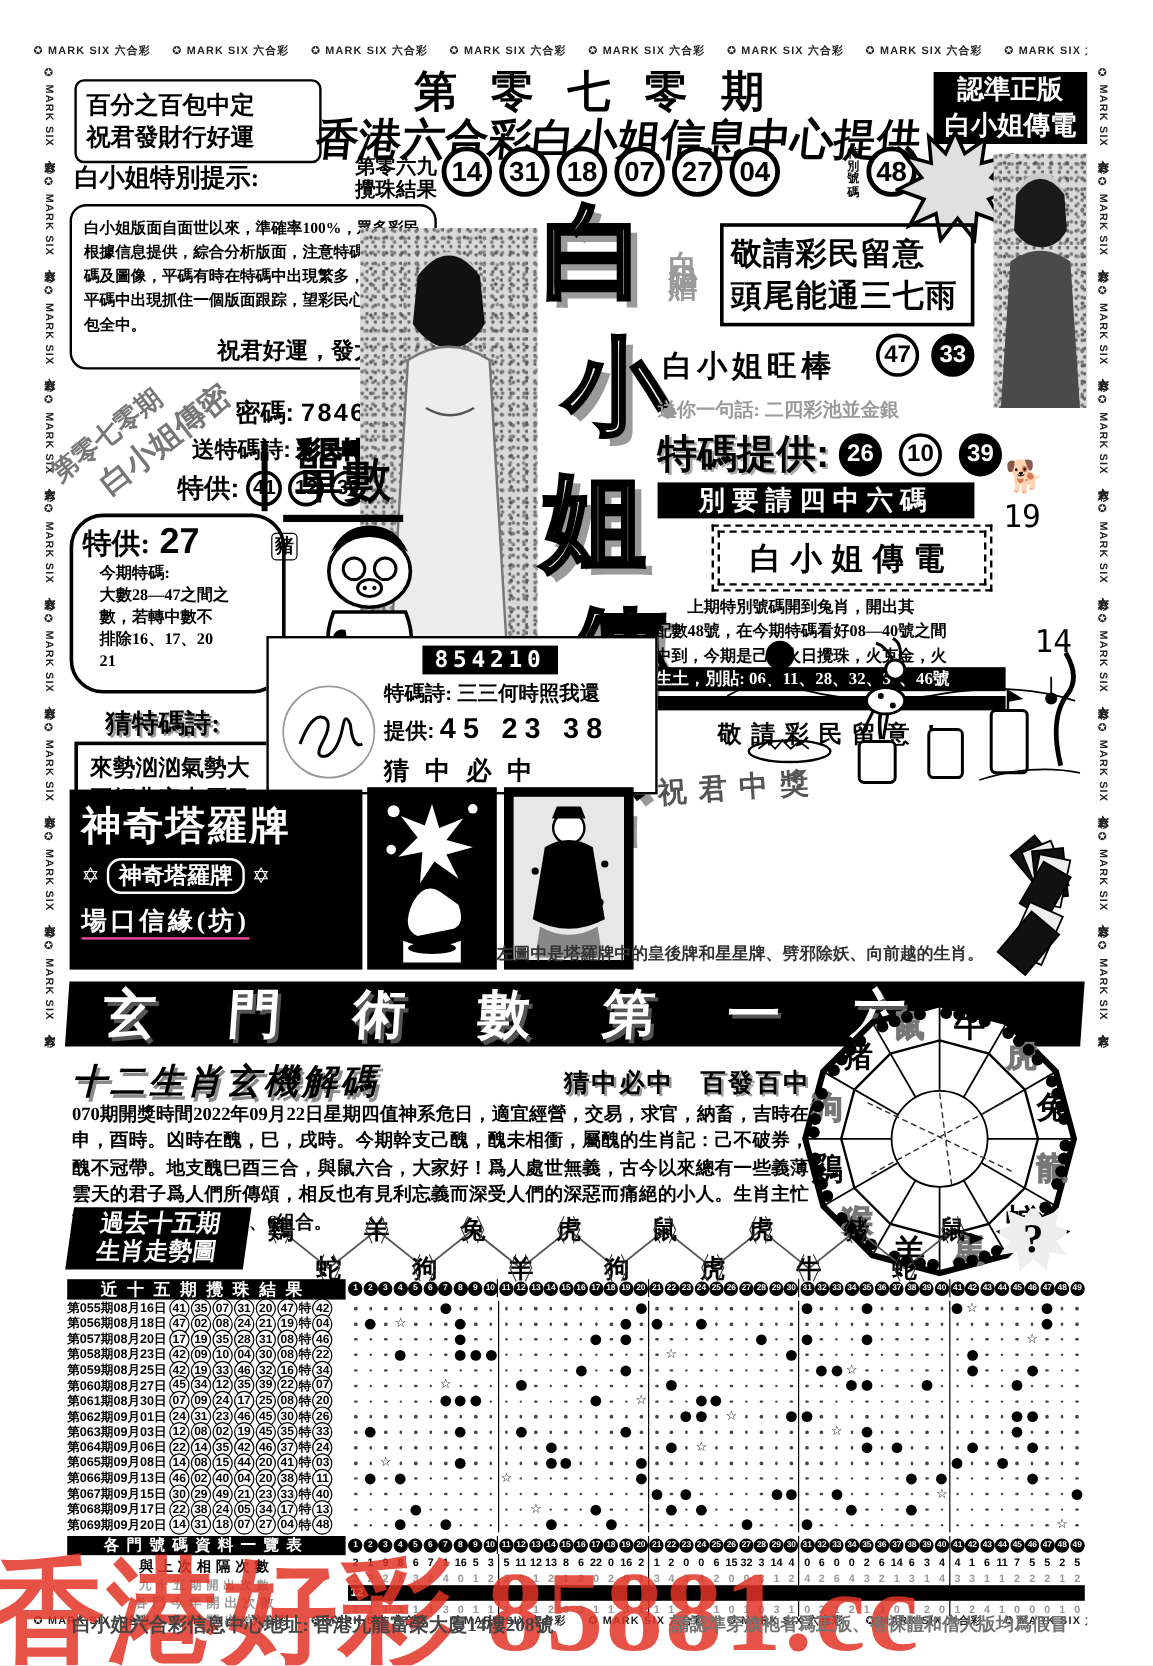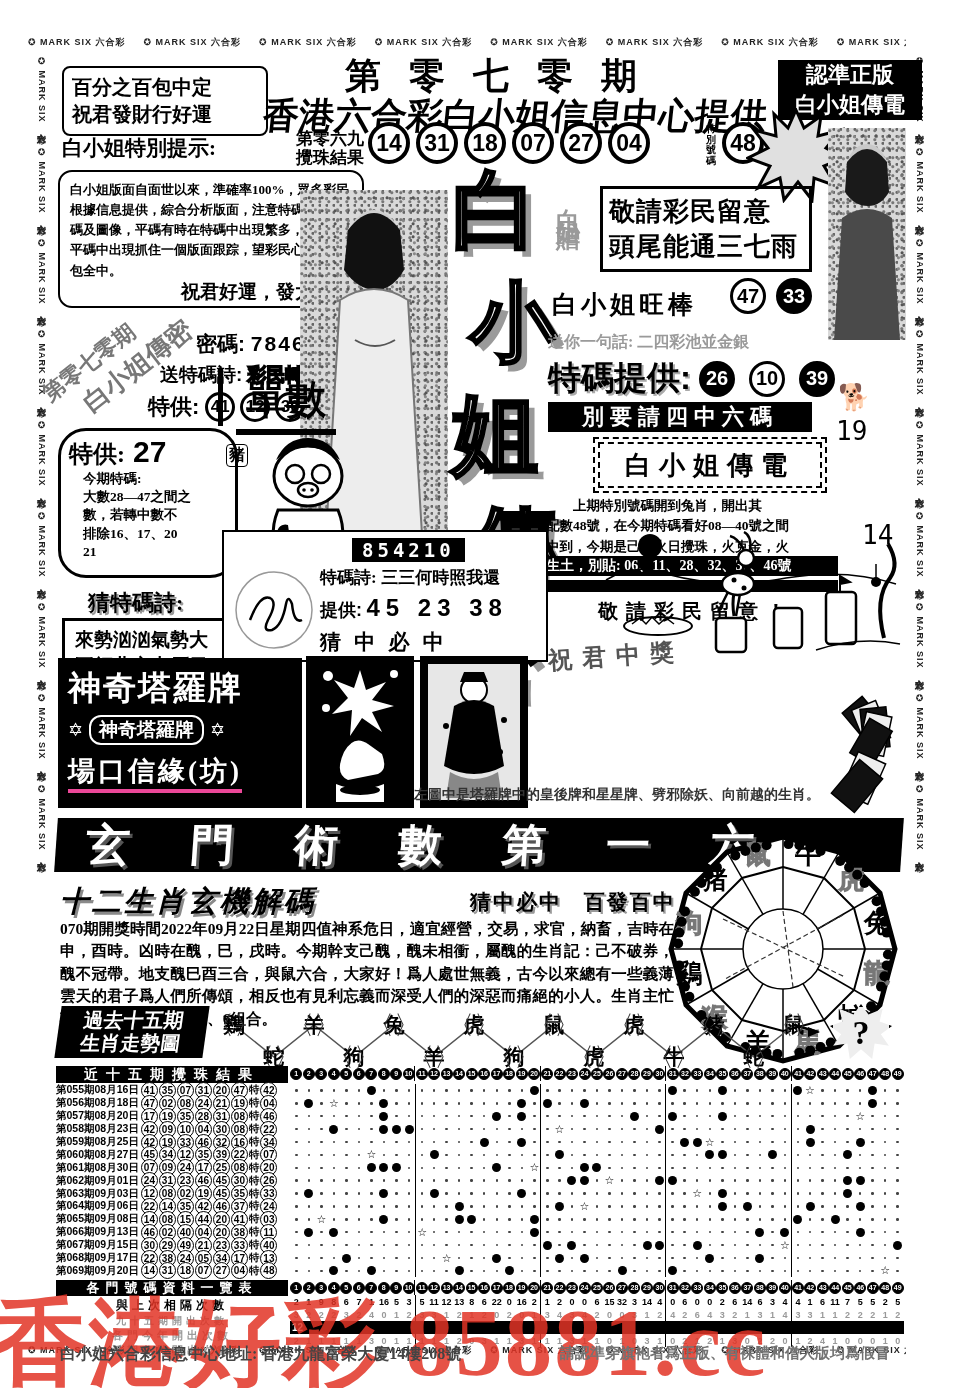--- a/index.html
+++ b/index.html
@@ -95,21 +95,21 @@
       <span>✪ MARK SIX 六合彩</span>
       <span>✪ MARK SIX 六合彩</span>
     </div>
 
   <div class="abs rbox" style="left:62px;top:66px;width:186px;height:62px;border-radius:8px;display:flex;flex-direction:column;justify-content:center;padding:2px 8px;">
     <div class="brush" style="font-size:20px;">百分之百包中定</div>
     <div class="brush" style="font-size:20px;">祝君發財行好運</div>
   </div>
   <div class="abs brush" style="left:270px;top:52px;width:470px;text-align:center;font-size:36px;letter-spacing:28px;">第零七零期</div>
   <div class="abs brush" style="left:240px;top:92px;width:550px;text-align:center;font-size:36px;font-weight:bold;transform:skewX(-6deg);">香港六合彩白小姐信息中心提供</div>
-  <div class="abs blackbox" style="left:778px;top:60px;width:144px;height:60px;display:flex;flex-direction:column;align-items:center;justify-content:center;">
+  <div class="abs blackbox" style="left:778px;top:60px;width:128px;height:60px;display:flex;flex-direction:column;align-items:center;justify-content:center;">
     <div style="font-size:22px;font-weight:bold;">認準正版</div>
     <div style="font-size:22px;font-weight:bold;">白小姐傳電</div>
   </div>
 
   <div class="abs brush" style="left:62px;top:134px;font-size:21px;font-weight:bold;">白小姐特別提示:</div>
   <div class="abs brush" style="left:296px;top:130px;font-size:17px;font-weight:bold;width:70px;line-height:1.1;">第零六九攪珠結果</div>
   <div class="abs" id="result-balls" style="left:368px;top:122px;display:flex;gap:6px;">
       <span class="ball big">14</span>
       <span class="ball big">31</span>
       <span class="ball big">18</span>
@@ -298,21 +298,21 @@
     <div class="abs brush" style="left:96px;top:96px;font-size:21px;font-weight:900;letter-spacing:4px;">猜 中 必 中</div>
   </div>
 
   <div class="abs blackbox" style="left:58px;top:658px;width:244px;height:150px;padding:8px 10px;box-sizing:border-box;">
     <div class="brush" style="font-size:33px;font-weight:900;letter-spacing:2px;">神奇塔羅牌</div>
     <div style="display:flex;align-items:center;gap:6px;margin-top:4px;">
       <span style="font-size:18px;">✡</span>
       <span class="brush" style="font-size:19px;font-weight:bold;border:2px solid #fff;border-radius:12px;padding:0 8px;">神奇塔羅牌</span>
       <span style="font-size:18px;">✡</span>
     </div>
-    <div class="brush" style="font-size:27px;font-weight:bold;margin-top:8px;letter-spacing:3px;border-bottom:4px solid #ec4899;display:inline-block;">場口信緣(坊)</div>
+    <div class="brush" style="font-size:21px;font-weight:bold;margin-top:8px;letter-spacing:3px;border-bottom:2px solid #ec4899;display:inline-block;">場口信緣(坊)</div>
   </div>
   <div class="abs blackbox" style="left:306px;top:656px;width:108px;height:152px;">
     <svg width="108" height="152" viewBox="0 0 108 152">
         <rect x="3" y="3" width="102" height="146" fill="#000"></rect>
         <polygon points="54,14 60,34 80,26 66,44 88,50 66,56 76,76 56,62 44,80 46,54 26,58 42,42 28,24 48,32" fill="#fff"></polygon>
         <circle cx="22" cy="20" r="5" fill="#fff"></circle>
         <circle cx="88" cy="18" r="4" fill="#fff"></circle>
         <circle cx="20" cy="52" r="4" fill="#fff"></circle>
         <path d="M38 96 q10 -18 24 -8 l14 10 q6 16 -4 20 l-30 6 q-14 -6 -4 -28" fill="#fff"></path>
         <path d="M30 128 q24 10 48 0 l0 18 l-48 0 Z" fill="#fff"></path>

